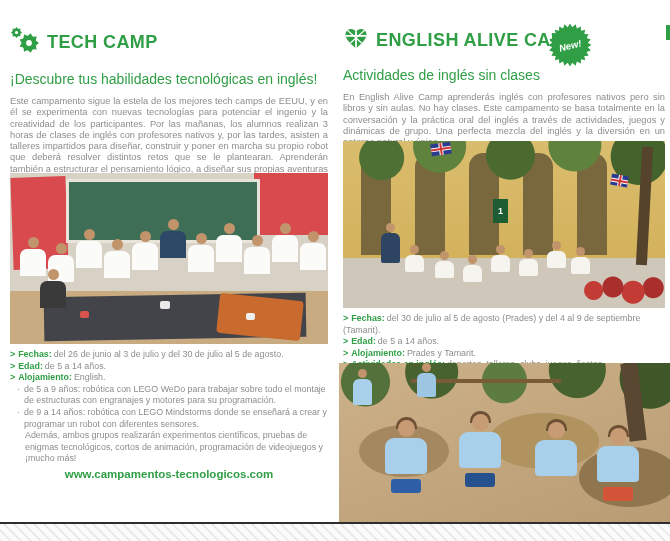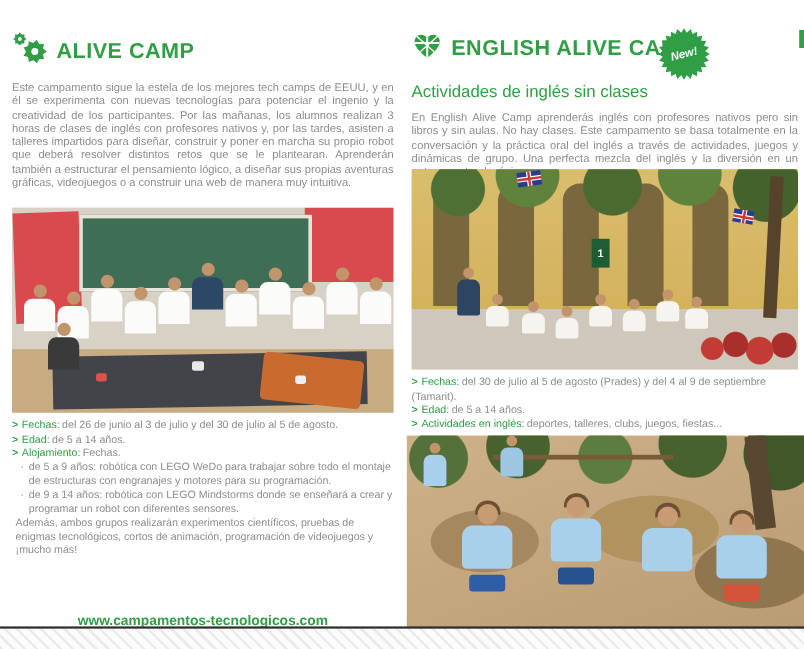--- a/index.html
+++ b/index.html
@@ -8,24 +8,24 @@
   .abs{position:absolute;}
   
   .hdr{display:flex;align-items:center;gap:7px;}
   .camp-title{font-size:18px;font-weight:bold;color:var(--g);letter-spacing:.4px;white-space:nowrap;}
   .subtitle{font-size:14px;color:var(--g);margin-top:13px;}
   .para{font-size:9.3px;line-height:11.3px;color:var(--txt);text-align:justify;margin-top:9px;}
   
   .details{font-size:8.9px;line-height:11.6px;color:var(--txt);}
   .drow{white-space:normal;}
   .chev{color:var(--g);font-weight:bold;margin-right:3px;}
-  .dlabel{color:var(--g);font-weight:normal;margin-right:2px;}
+  .dlabel{color:var(--g);font-weight:bold;margin-right:2px;}
   .sub{display:flex;padding-left:7px;}
   .dot{margin-right:4px;color:var(--txt);}
-  .extra{margin-left:3px;}
+  .extra{margin-left:15px;}
   .url{font-size:11.5px;font-weight:bold;color:var(--g);text-align:center;text-decoration:none;display:block;}
   
   .badge{width:44px;height:44px;}
   .badge svg{position:absolute;inset:0;}
   .badge .btxt{position:absolute;inset:0;display:flex;align-items:center;justify-content:center;
                color:#fff;font-weight:bold;font-style:italic;font-size:9.5px;transform:rotate(-14deg);}
   
   .photo{overflow:hidden;}
   .kid{position:absolute;}
   .kid .head{width:11px;height:11px;border-radius:50%;background:#c2946c;margin:0 auto;}
@@ -60,22 +60,23 @@
       <span>
         <svg width="30" height="28" viewBox="0 0 30 28">
           <polygon fill="#2f9e45" points="29.0,17.0 25.8,19.5 26.7,23.4 22.6,23.2 20.7,26.8 17.7,24.1 14.0,25.7 13.5,21.6 9.6,20.4 11.8,17.0 9.6,13.6 13.5,12.4 14.0,8.3 17.7,9.9 20.7,7.2 22.6,10.8 26.7,10.6 25.8,14.5"></polygon>
           <circle cx="19" cy="17" r="7.4" fill="#2f9e45"></circle>
           <circle cx="19" cy="17" r="2.9" fill="#ffffff"></circle>
           <polygon fill="#2f9e45" points="12.1,6.5 10.1,8.0 10.5,10.5 8.0,10.1 6.5,12.1 5.0,10.1 2.5,10.5 2.9,8.0 0.9,6.5 2.9,5.0 2.5,2.5 5.0,2.9 6.5,0.9 8.0,2.9 10.5,2.5 10.1,5.0"></polygon>
           <circle cx="6.5" cy="6.5" r="4" fill="#2f9e45"></circle>
           <circle cx="6.5" cy="6.5" r="1.6" fill="#ffffff"></circle>
         </svg>
       </span>
-      <span class="camp-title">ALIVE CAMP</span>
+      <span class="camp-title">TECH CAMP</span>
     </div>
+    <div class="subtitle">¡Descubre tus habilidades tecnológicas en inglés!</div>
     <div class="para">Este campamento sigue la estela de los mejores tech camps de EEUU, y en él se experimenta con nuevas tecnologías para potenciar el ingenio y la creatividad de los participantes. Por las mañanas, los alumnos realizan 3 horas de clases de inglés con profesores nativos y, por las tardes, asisten a talleres impartidos para diseñar, construir y poner en marcha su propio robot que deberá resolver distintos retos que se le plantearan. Aprenderán también a estructurar el pensamiento lógico, a diseñar sus propias aventuras gráficas, videojuegos o a construir una web de manera muy intuitiva.</div>
   </div>
 
   <div class="abs photo" style="left:10px;top:173px;width:318px;height:171px;background:#d8d1c5;">
     <div class="abs" style="left:2px;top:4px;width:55px;height:92px;background:#d84a4e;transform:rotate(-2deg);"></div>
     <div class="abs" style="left:244px;top:0;width:74px;height:62px;background:#d84a4e;"></div>
     <div class="abs" style="left:56px;top:6px;width:188px;height:58px;background:#3e6e55;border:3px solid #e9e4da;"></div>
     <div class="abs" style="left:0;top:118px;width:318px;height:53px;background:#c8ab80;"></div>
     <div class="abs" style="left:34px;top:122px;width:262px;height:44px;background:#43434a;transform:rotate(-1deg);"></div>
     <div class="abs" style="left:208px;top:124px;width:84px;height:40px;background:#c96a2e;transform:rotate(6deg);border-radius:4px;"></div>
@@ -128,33 +129,33 @@
       </div>
     <div class="kid dark" style="left:30px;top:96px;">
         <div class="head"></div>
         <div class="body"></div>
       </div>
   </div>
 
   <div class="abs details" style="left:10px;top:349px;width:318px;">
     <div class="drow"><span class="chev">&gt;</span><span class="dlabel">Fechas:</span><span>del 26 de junio al 3 de julio y del 30 de julio al 5 de agosto.</span></div>
     <div class="drow"><span class="chev">&gt;</span><span class="dlabel">Edad:</span><span>de 5 a 14 años.</span></div>
-    <div class="drow"><span class="chev">&gt;</span><span class="dlabel">Alojamiento:</span><span>Fechas.</span></div>
+    <div class="drow"><span class="chev">&gt;</span><span class="dlabel">Alojamiento:</span><span>English.</span></div>
     <div class="sub">
         <span class="dot">·</span>
         <span>de 5 a 9 años: robótica con LEGO WeDo para trabajar sobre todo el montaje de estructuras con engranajes y motores para su programación.</span>
       </div>
     <div class="sub">
         <span class="dot">·</span>
         <span>de 9 a 14 años: robótica con LEGO Mindstorms donde se enseñará a crear y programar un robot con diferentes sensores.</span>
       </div>
     <div class="extra">Además, ambos grupos realizarán experimentos científicos, pruebas de enigmas tecnológicos, cortos de animación, programación de videojuegos y ¡mucho más!</div>
   </div>
 
-  <a class="abs url" href="#" style="left:10px;top:512px;width:318px;">www.campamentos-tecnologicos.com</a>
+  <a class="abs url" href="#" style="left:10px;top:468px;width:318px;">www.campamentos-tecnologicos.com</a>
 
   <div class="abs" style="left:343px;top:26px;width:322px;">
     <div class="hdr">
       <span>
         <svg width="26" height="24" viewBox="0 0 24 22">
           <defs>
               <clipPath id="hclip">
                 <path d="M12 20.5 C 3 13.5 0.5 8 3.5 4.5 C 6 1.6 10 2.3 12 5.2 C 14 2.3 18 1.6 20.5 4.5 C 23.5 8 21 13.5 12 20.5 Z"></path>
               </clipPath>
             </defs>
@@ -233,20 +234,21 @@
     <div class="abs" style="left:238px;top:132px;width:84px;height:35px;background:
       radial-gradient(circle at 15% 50%, #c23b35 0 9px, transparent 10px),
       radial-gradient(circle at 38% 40%, #a92f2c 0 10px, transparent 11px),
       radial-gradient(circle at 62% 55%, #c23b35 0 11px, transparent 12px),
       radial-gradient(circle at 86% 42%, #a92f2c 0 10px, transparent 11px);"></div>
   </div>
 
   <div class="abs details" style="left:343px;top:313px;width:324px;">
     <div class="drow"><span class="chev">&gt;</span><span class="dlabel">Fechas:</span><span>del 30 de julio al 5 de agosto (Prades) y del 4 al 9 de septiembre (Tamarit).</span></div>
     <div class="drow"><span class="chev">&gt;</span><span class="dlabel">Edad:</span><span>de 5 a 14 años.</span></div>
+    <div class="drow"><span class="chev">&gt;</span><span class="dlabel">Alojamiento:</span><span>Prades y Tamarit.</span></div>
     <div class="drow"><span class="chev">&gt;</span><span class="dlabel">Actividades en inglés:</span><span>deportes, talleres, clubs, juegos, fiestas...</span></div>
   </div>
 
   <div class="abs photo" style="left:339px;top:363px;width:331px;height:161px;background:linear-gradient(160deg,#cdb188,#b99c74);">
     <div class="abs" style="left:0;top:-12px;width:331px;height:62px;background:
       radial-gradient(circle at 8% 50%, #54713b 0 24px, transparent 25px),
       radial-gradient(circle at 28% 34%, #48622f 0 26px, transparent 27px),
       radial-gradient(circle at 50% 48%, #5d7c42 0 22px, transparent 23px),
       radial-gradient(circle at 72% 30%, #48622f 0 28px, transparent 29px),
       radial-gradient(circle at 94% 44%, #3f5729 0 30px, transparent 31px);"></div>

